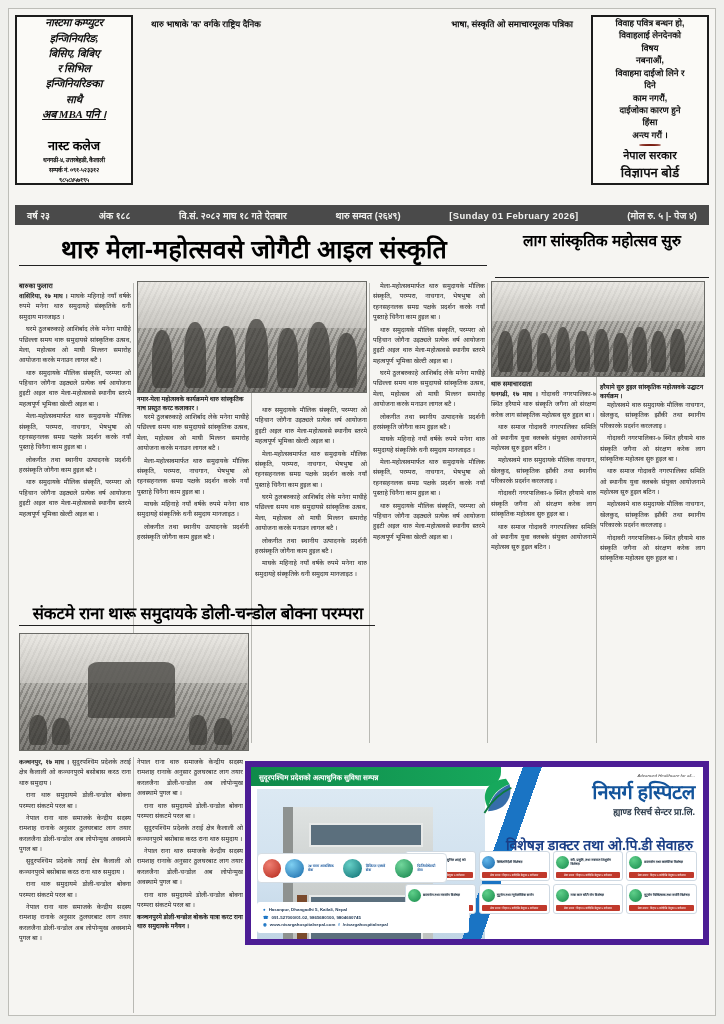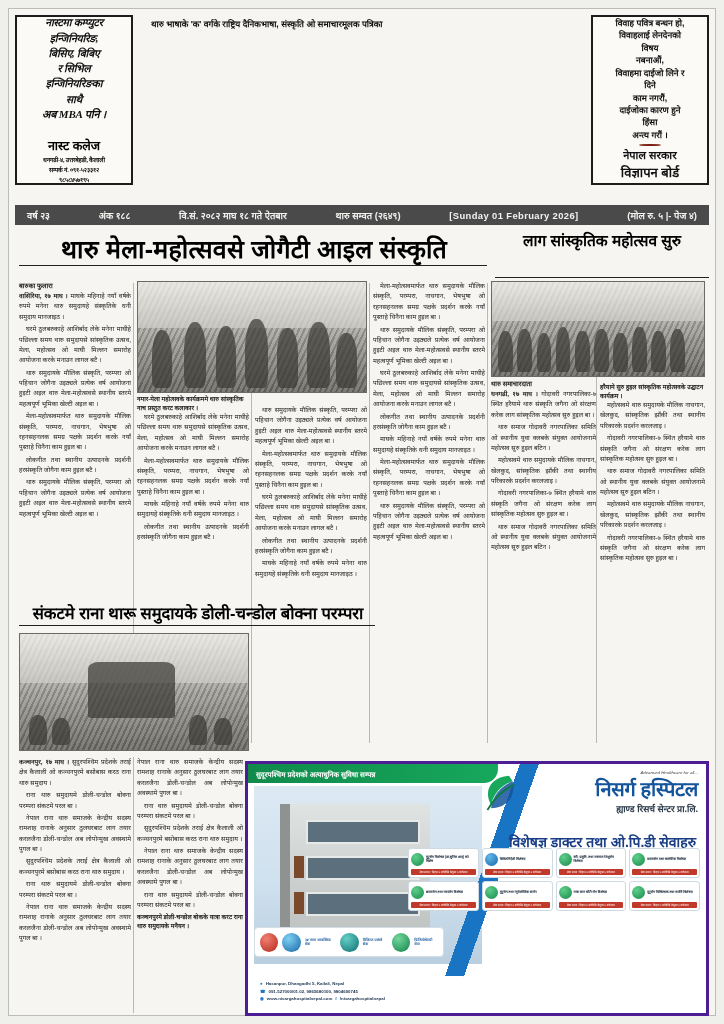--- a/index.html
+++ b/index.html
@@ -44,21 +44,21 @@
   .ad-right { width: 118px; height: 170px; }
   .ad-left .l {
     font-family: "Liberation Serif", serif;
     font-style: italic;
     font-weight: 700;
     font-size: 10.5px;
     line-height: 1.45;
     color: #111;
     letter-spacing: -.2px;
   }
-  .ad-left .mba { font-size: 11px; }
+  .ad-left .mba { font-size: 11px; text-decoration: underline; }
   .ad-left .college {
     font-family: "Liberation Sans", sans-serif;
     font-weight: 700; font-style: normal;
     font-size: 12.5px; margin-top: 14px; color: #000;
   }
   .ad-left .addr { font-size: 6.2px; font-style: normal; font-weight: 700; line-height: 1.5; margin-top:1px;}
   .ad-right .r {
     font-family: "Liberation Sans", sans-serif;
     font-weight: 700;
     font-size: 8.6px;
@@ -75,21 +75,21 @@
       radial-gradient(circle at 50% 62%, #1d7a3a 0 48%, transparent 49%),
       #c23b2a;
     border: 1px solid #7a1f13;
   }
 
   .mast-center {
     flex: 1;
     position: relative;
     padding: 0 6px;
     display: flex;
-    flex-direction: row;
+    flex-direction: column;
   }
   .taglines {
     display: flex; justify-content: space-between;
     font-size: 8.6px; font-weight: 700; color: #111;
     padding: 3px 12px 0 12px;
     font-family: "Liberation Sans", sans-serif;
   }
   .logotype {
     position: relative;
     text-align: center;
@@ -232,22 +232,22 @@
     text-align:center;
   }
   .rule-hl2 {
     position:absolute; left:10px; top: 616px; width: 356px;
     border-bottom: 1.5px solid #222;
   }
 
   
   .bottom-ad {
     position: absolute; left: 236px; top: 752px;
-    width: 464px; height: 255px;
-    border: 3px solid #4c1d95;
+    width: 464px; height: 184px;
+    border: 6px solid #4c1d95;
     background: #ffffff;
     overflow: hidden;
   }
   .ba-green {
     position:absolute; left:0; top:0; width: 250px; height: 19px;
     background: linear-gradient(90deg,#0f8a4a,#17a85c);
     border-radius: 0 0 14px 0;
     color:#fff; font-size:7.2px; font-weight:700;
     display:flex; align-items:center; padding-left:8px;
   }

